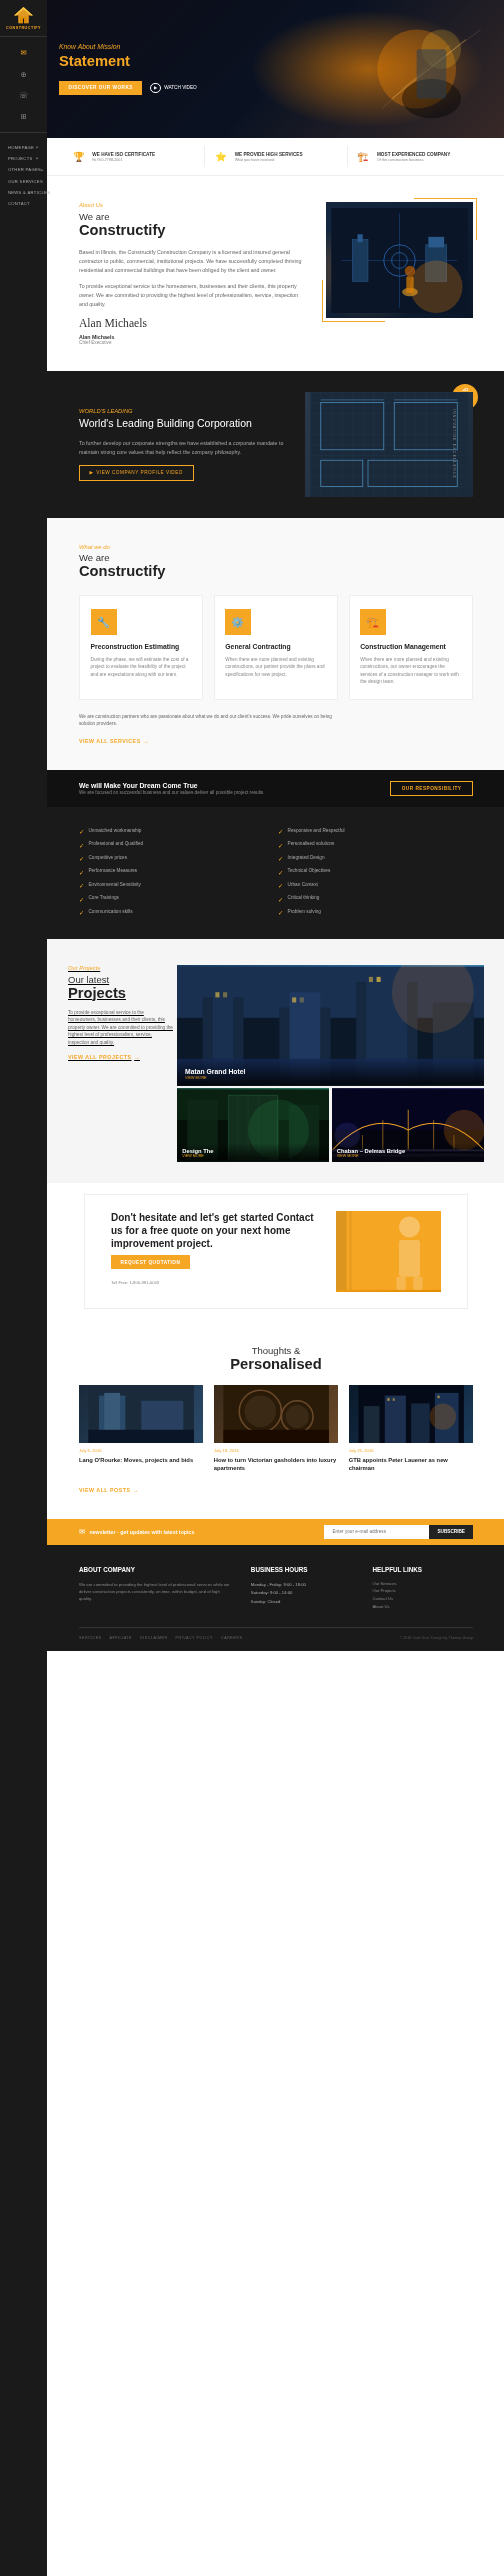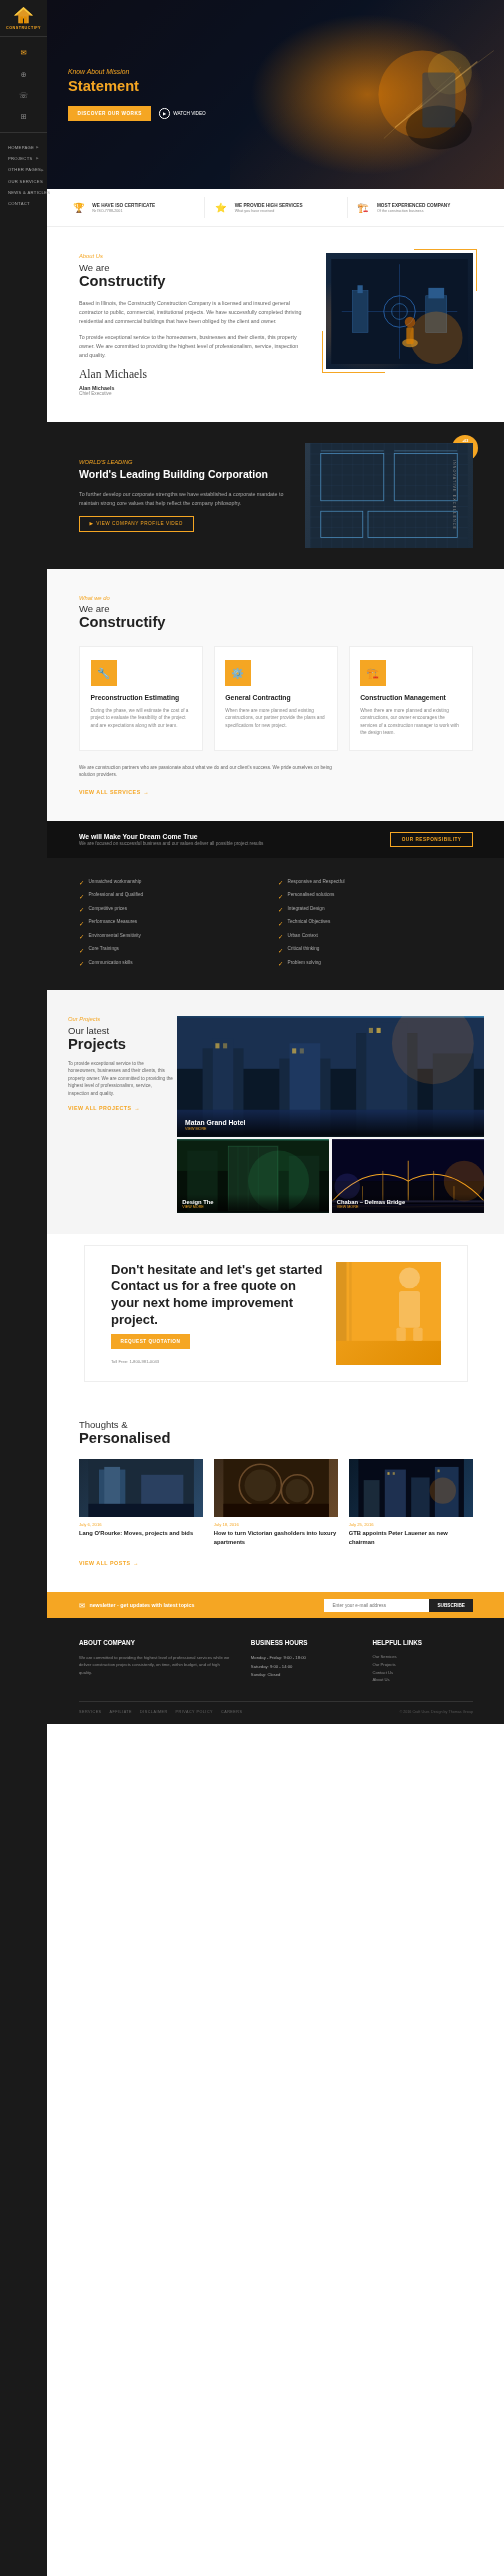--- a/index.html
+++ b/index.html
@@ -75,26 +75,26 @@
 
     
     .main-content {
       margin-left: 47px;
       width: 458px;
     }
 
     
     .hero {
       position: relative;
-      height: 189px;
+      height: 138px;
       background: linear-gradient(135deg, #1a1a2e 0%, #16213e 40%, #0f3460 100%);
       overflow: hidden;
       display: flex;
       align-items: center;
-      padding: 21px 21px;
+      padding: 21px 12px;
     }
     .hero-bg {
       position: absolute;
       top: 0; left: 0; right: 0; bottom: 0;
       background: rgba(0,0,0,0.5);
     }
     .hero-content {
       position: relative;
       z-index: 2;
       max-width: 210px;
@@ -202,21 +202,21 @@
       flex-shrink: 0;
     }
     .section-label {
       color: #f5a623;
       font-size: 5.8px;
       font-style: italic;
       margin-bottom: 2.6px;
     }
     .section-title {
       font-size: 13.7px;
-      font-weight: 700;
+      font-weight: 400;
       color: #222;
       margin-bottom: 10.5px;
     }
     .about-text {
       font-size: 5.3px;
       color: #666;
       line-height: 1.7;
       margin-bottom: 6.3px;
     }
     .signature {
@@ -493,21 +493,21 @@
       border: 0.5px solid #eee;
       margin: 0 16px;
       position: relative;
       overflow: hidden;
     }
     .cta-left {
       flex: 1;
       padding-right: 10.5px;
     }
     .cta-title {
-      font-size: 13px;
+      font-size: 10px;
       font-weight: 900;
       color: #222;
       margin-bottom: 5.3px;
       line-height: 1.3;
     }
     .cta-right {
       width: 105px;
       position: relative;
       flex-shrink: 0;
     }
@@ -947,21 +947,21 @@
         <span>Communication skills</span>
       </div>
       <div class="counter-item">
         <span class="counter-bullet">✓</span>
         <span>Problem solving</span>
       </div>
     </div>
   </div>
 
   <div style="background:#f5f5f5; padding: 26px 21px 21px;">
-    <div style="display:flex; gap:4px;">
+    <div style="display:flex; gap:4px;text-decoration:underline;">
 
       <div style="width:105px; flex-shrink:0;">
         <div class="section-label">Our Projects</div>
         <div class="we-are-label">Our latest</div>
         <div class="we-are-bold">Projects</div>
         <div style="height:8px;"></div>
         <div style="font-size:4.7px; color:#666; line-height:1.6; margin-bottom:8px;">To provide exceptional service to the homeowners, businesses and their clients, this property owner. We are committed to providing the highest level of professionalism, service, inspection and quality.</div>
         <div class="view-all-link">
           <span>View All Projects</span>
           <span>→</span>
@@ -1080,21 +1080,21 @@
 
             <rect x="0" y="0" width="20" height="150" fill="rgba(0,0,0,0.1)"></rect>
             <rect x="25" y="0" width="5" height="150" fill="rgba(0,0,0,0.05)"></rect>
           </svg>
         </div>
       </div>
     </div>
   </div>
 
   <div class="blog-section">
-    <div style="margin-bottom:13px;">
+    <div style="margin-bottom:13px;text-align:center;">
       <div class="we-are-label">Thoughts &amp;</div>
       <div class="we-are-bold">Personalised</div>
     </div>
     <div class="blog-cards">
       <div class="blog-card">
         <div class="blog-img-placeholder">
           <div style="width:100%;height:100%;background:linear-gradient(135deg,#1a2a3a,#2a4a6a);">
             <svg width="100%" height="58" viewBox="0 0 200 110">
               <rect width="200" height="110" fill="#1a2a3a"></rect>
               <rect x="20" y="20" width="50" height="70" fill="#2a4a6a"></rect>

